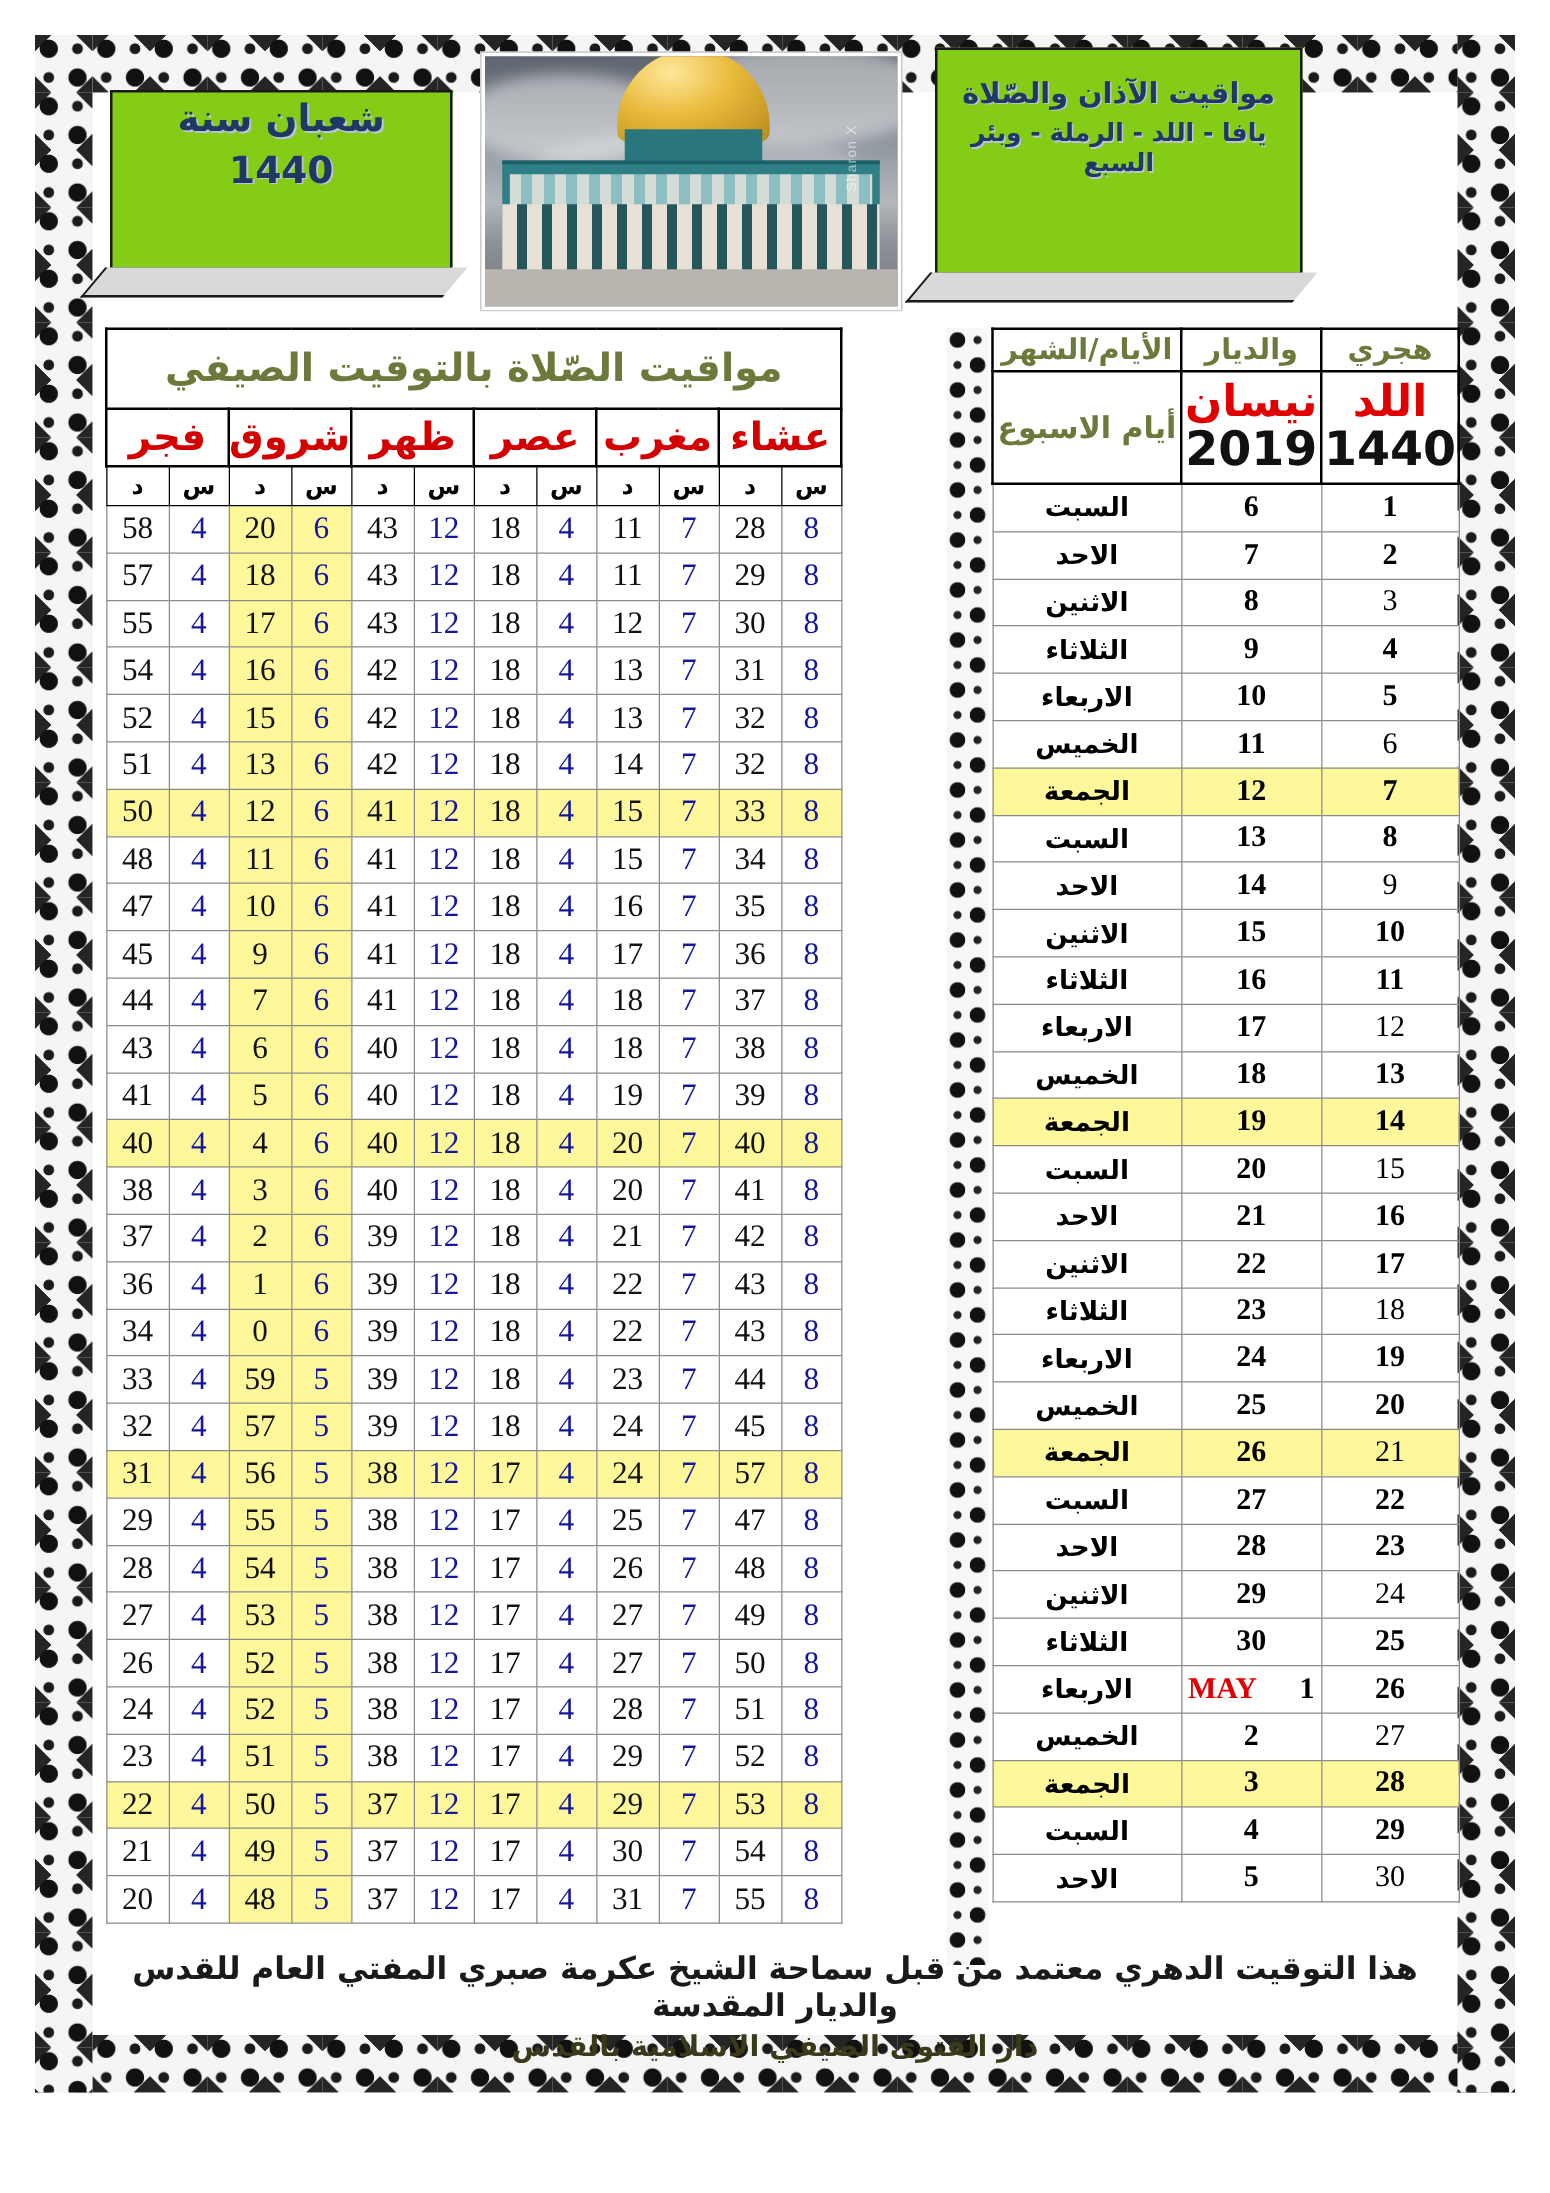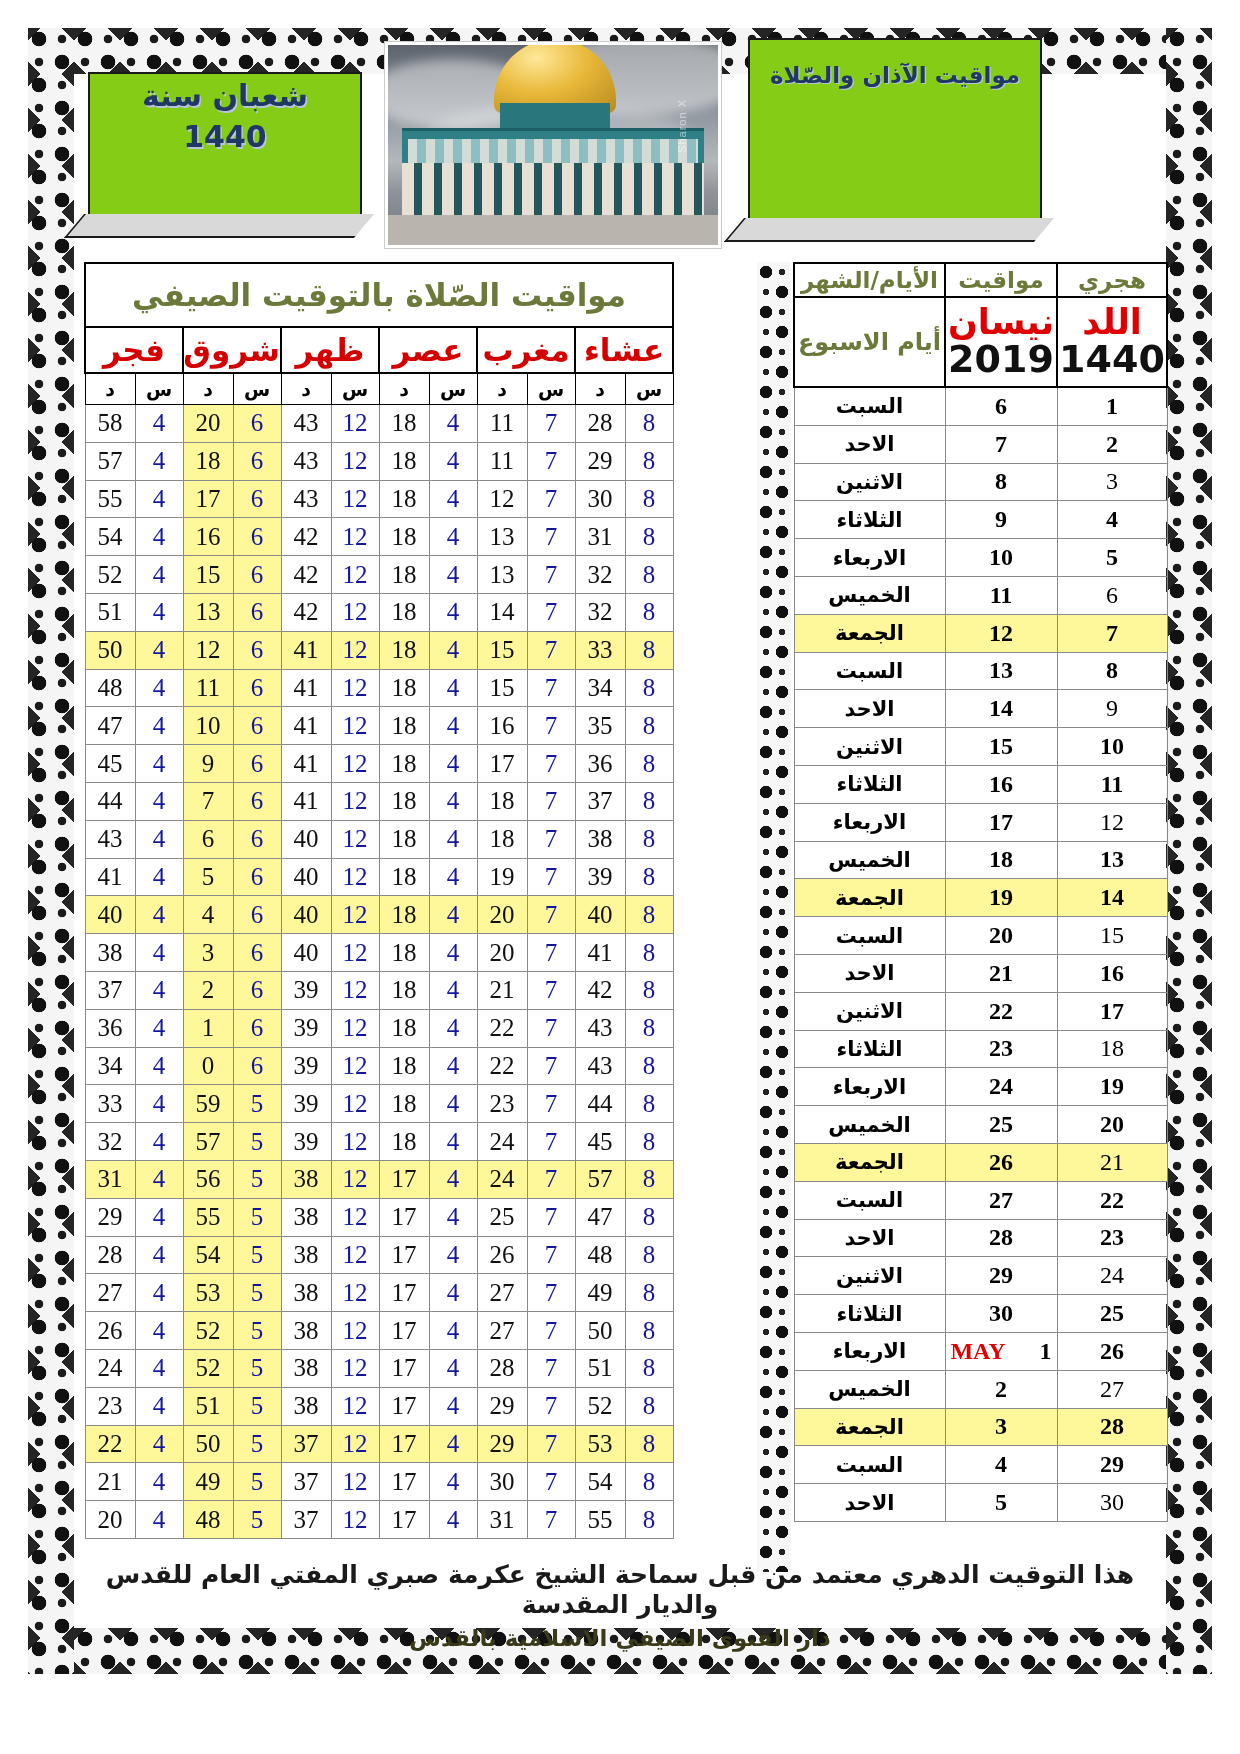--- a/index.html
+++ b/index.html
@@ -143,20 +143,21 @@
   <div class="drum"></div>
   <div class="bldg"></div>
   <div class="arcade"></div>
   <div class="ground"></div>
   <div class="wm">Sharon X</div>
 </div>
 
 <div class="plaque" id="title-right">
   <div class="tr-shadow"></div>
   <div class="title-right-txt tr-l1">مواقيت الآذان والصّلاة</div>
+  <div class="title-right-txt tr-l3">يافا - اللد - الرملة - وبئر السبع</div>
 </div>
 
 <table class="tbl" id="times-table">
   <colgroup>
     <col style="width:48px">
       <col style="width:50px">
     <col style="width:48px">
       <col style="width:50px">
     <col style="width:48px">
       <col style="width:50px">
@@ -620,21 +621,21 @@
 
 <table class="tbl" id="dates-table">
   <colgroup>
       <col style="width:110px">
       <col style="width:112px">
       <col style="width:151px">
     </colgroup>
   <thead>
     <tr>
       <th class="h1">هجري</th>
-      <th class="h1">مواقيت</th>
+      <th class="h1">والديار</th>
       <th class="h1">الأيام/الشهر</th>
     </tr>
     <tr>
       <th class="h2">
         <span class="h2-ar">اللد</span>
         <span class="h2-yr">1440</span>
       </th>
       <th class="h2">
         <span class="h2-ar">نيسان</span>
         <span class="h2-yr">2019</span>

